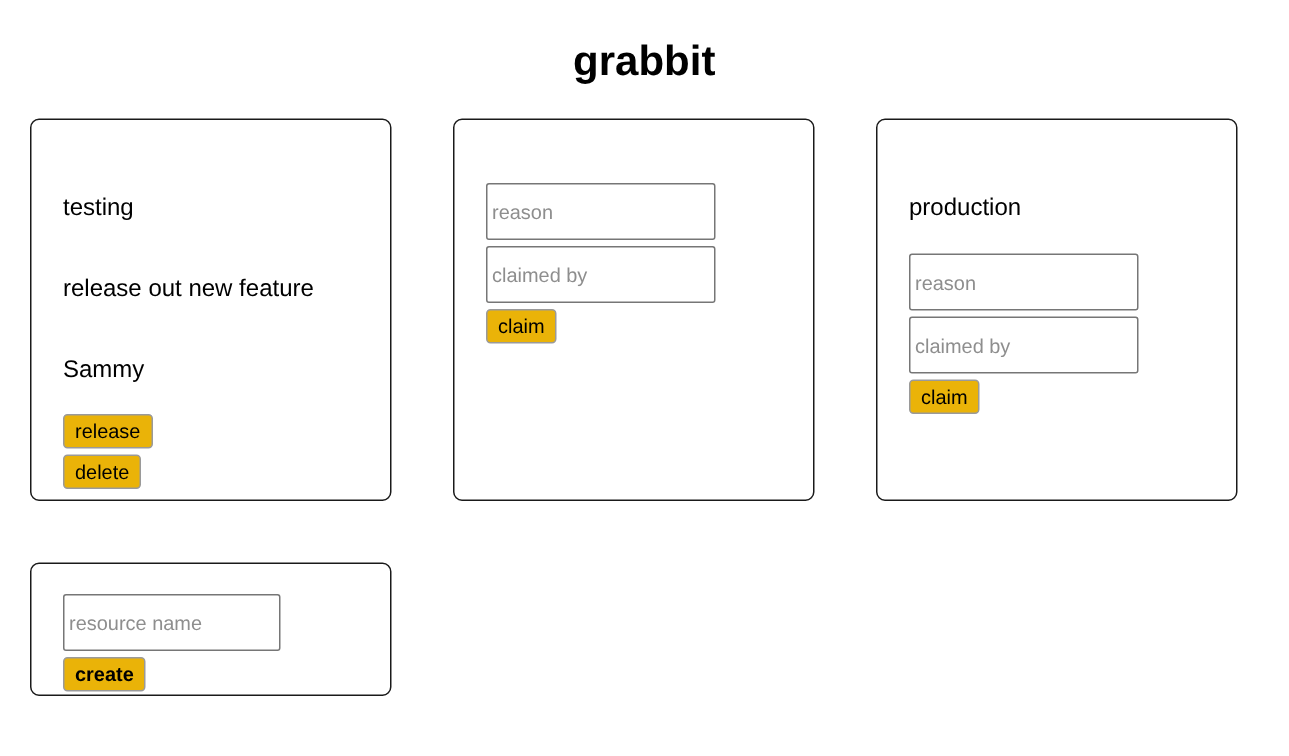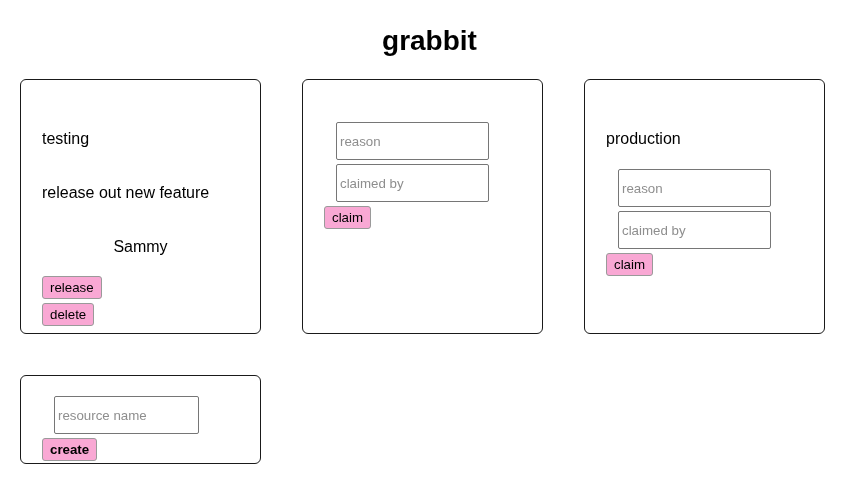--- a/index.html
+++ b/index.html
@@ -57,33 +57,32 @@
     padding-top: 27px;
   }
   .card-line:first-child {
     padding-top: 27px;
   }
   .card-reason {
     padding-top: 34px;
   }
   .card-holder {
     padding-top: 34px;
-    text-align: center;
   }
 
   .field-stack {
     margin-top: 20px;
   }
 
   .text-input {
     display: block;
     box-sizing: border-box;
     width: 153px;
     height: 21px;
-    margin: 0 0 4px 12px;
+    margin: 0 0 4px 0;
     padding: 18px 3px;
     font-family: "Liberation Sans", sans-serif;
     font-size: 13.3px;
     line-height: 17px;
     color: #000000;
     background: #ffffff;
     border: 1px solid #767676;
     border-radius: 2px;
   }
   .text-input.wide {
@@ -94,21 +93,21 @@
     opacity: 1;
   }
 
   .btn {
     display: block;
     box-sizing: border-box;
     font-family: "Liberation Sans", sans-serif;
     font-size: 13.3px;
     line-height: 15px;
     color: #000000;
-    background: #f9a8d4;
+    background: #eab308;
     border: 1px solid #9a9a9a;
     border-radius: 3px;
     padding: 3px 7px;
     margin: 0;
     cursor: default;
   }
   .btn + .btn {
     margin-top: 4px;
   }
 

